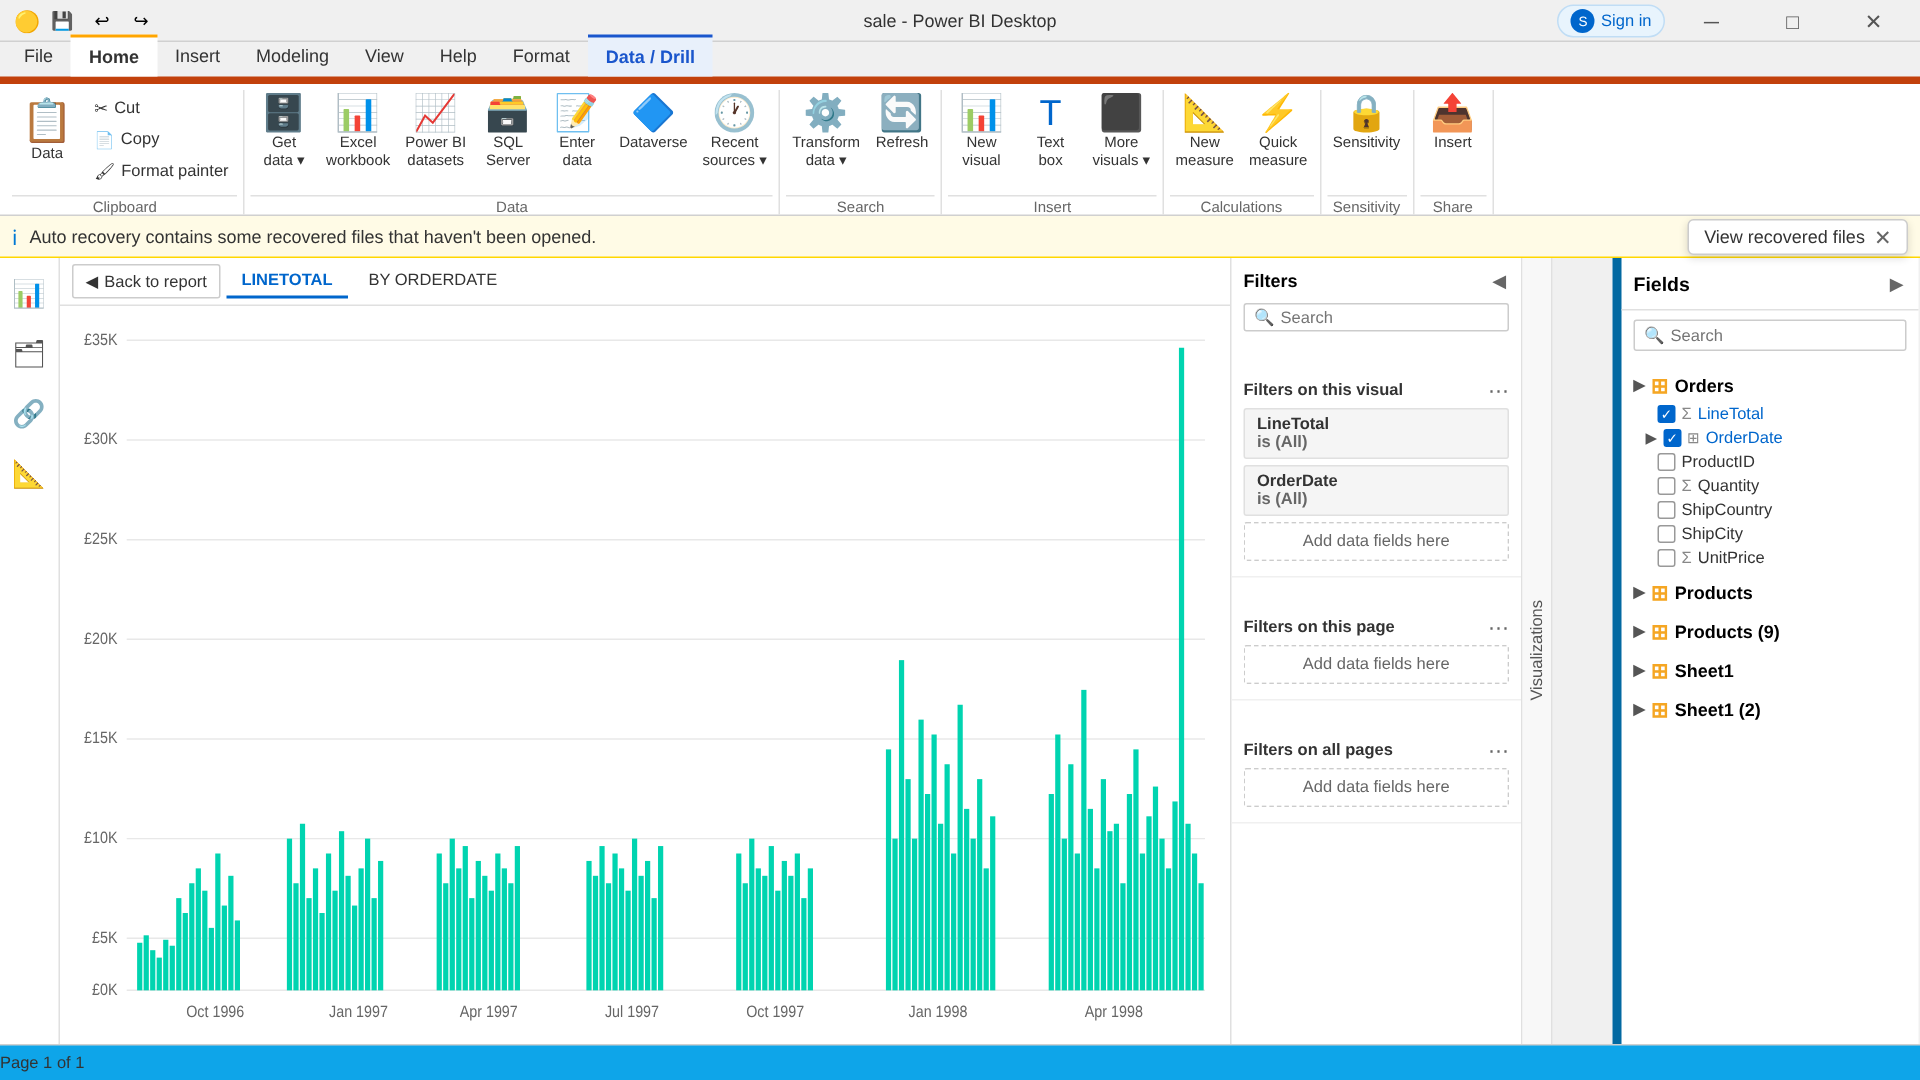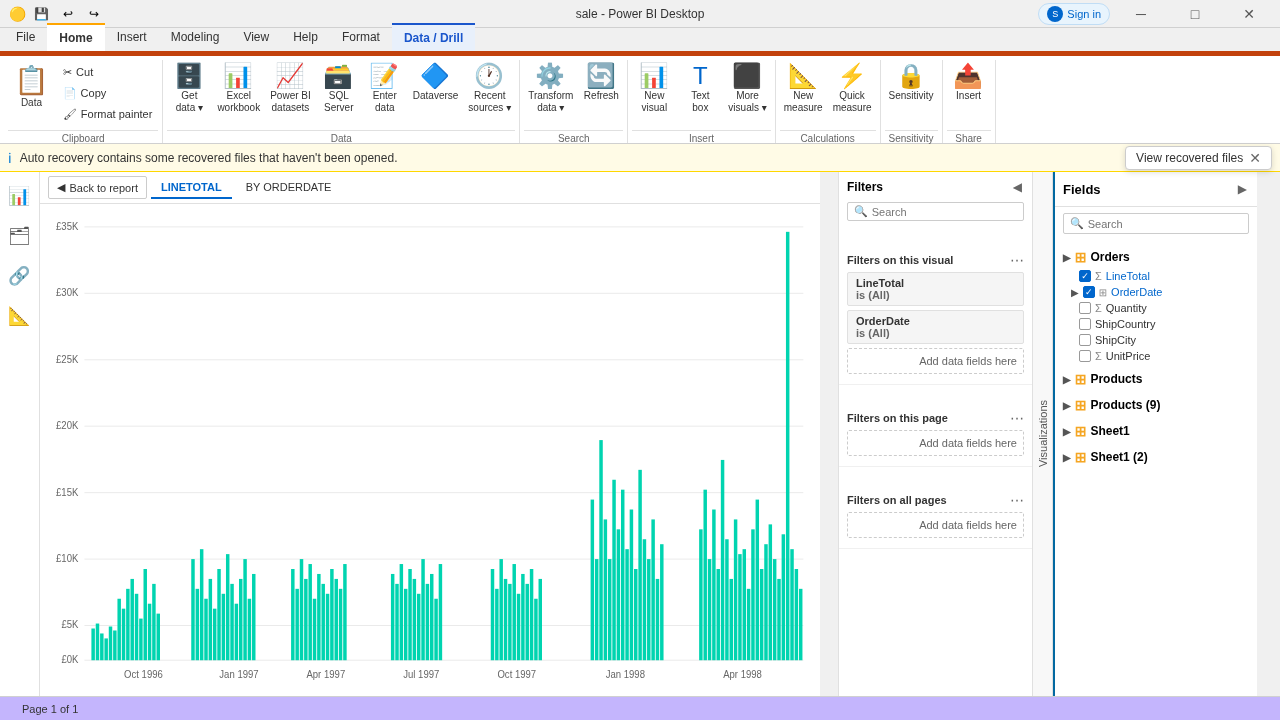--- a/index.html
+++ b/index.html
@@ -210,21 +210,20 @@
     .chart-area {
       flex: 1;
       position: relative;
       padding: 8px;
     }
 
     
     .right-panels {
       display: flex;
       width: 460px;
-      padding-left: 18px;
     }
 
     
     .filters-panel {
       width: 195px;
       background: white;
       border-left: 1px solid #e0e0e0;
       border-right: 1px solid #e0e0e0;
       display: flex;
       flex-direction: column;
@@ -271,21 +270,21 @@
       padding: 4px 8px;
       font-size: 11px;
       margin-bottom: 4px;
     }
     .filter-item-name { font-weight: 600; color: #333; }
     .filter-item-value { color: #666; font-weight: bold; }
     .add-data-btn {
       border: 1px dashed #ccc;
       border-radius: 2px;
       padding: 6px;
-      text-align: right;
+      text-align: center;
       font-size: 11px;
       color: #666;
       cursor: pointer;
       margin: 4px 0;
     }
     .more-btn { background: none; border: none; cursor: pointer; color: #666; font-size: 14px; }
 
     
     .viz-panel {
       width: 20px;
@@ -300,23 +299,24 @@
       transform: rotate(180deg);
       font-size: 11px;
       color: #555;
       white-space: nowrap;
     }
 
     
     .fields-panel {
       width: 204px;
       background: white;
-      border-left: 2px solid #0369a1;
+      border-left: 6px solid #0369a1;
       display: flex;
       flex-direction: column;
+      margin-left: 40px;
     }
     .fields-header {
       padding: 8px;
       font-size: 13px;
       font-weight: 600;
       border-bottom: 1px solid #e0e0e0;
       display: flex;
       align-items: center;
       justify-content: space-between;
     }
@@ -373,25 +373,25 @@
       font-size: 9px;
       flex-shrink: 0;
     }
     .checkbox.checked { background: #0066cc; border-color: #0066cc; color: white; }
     .sigma { font-style: normal; color: #888; font-size: 11px; }
     .expand-icon { font-size: 10px; color: #555; }
 
     
     .status-bar {
       height: 24px;
-      background: #c4b5fd;
+      background: #0ea5e9;
       border-top: 1px solid #d0d0d0;
       display: flex;
       align-items: center;
-      padding: 0 22px;
+      padding: 0 0;
       justify-content: space-between;
       font-size: 11px;
       color: #333;
     }
     .taskbar-icon {
       width: 32px;
       height: 32px;
       display: flex;
       align-items: center;
       justify-content: center;
@@ -814,20 +814,24 @@
             <span>LineTotal</span>
           </div>
 
           <div class="field-item checked" style="padding-left:16px;">
             <span class="expand-icon">▶</span>
             <div class="checkbox checked">✓</div>
             <span style="color:#888;font-size:10px;">⊞</span>
             <span>OrderDate</span>
           </div>
 
+          <div class="field-item">
+            <div class="checkbox"></div>
+            <span>ProductID</span>
+          </div>
 
           <div class="field-item">
             <div class="checkbox"></div>
             <span class="sigma">Σ</span>
             <span>Quantity</span>
           </div>
 
           <div class="field-item">
             <div class="checkbox"></div>
             <span>ShipCountry</span>

